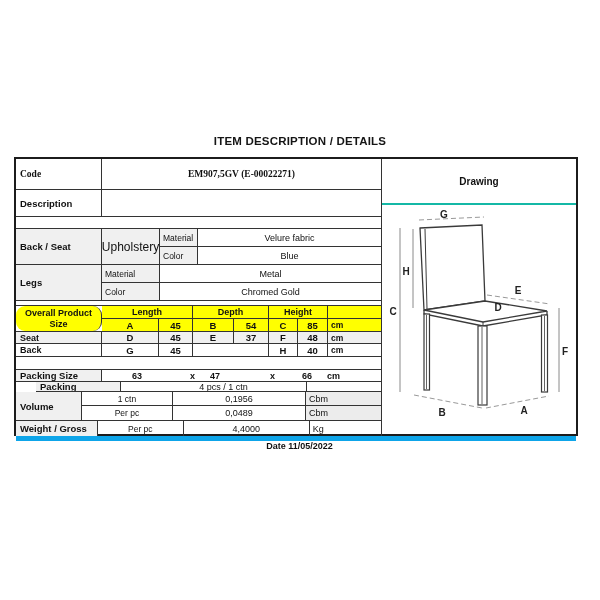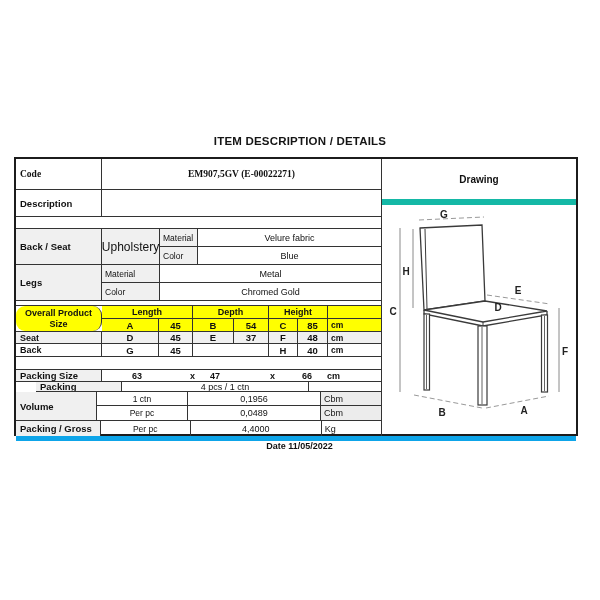--- a/index.html
+++ b/index.html
@@ -26,31 +26,31 @@
   .bold{font-weight:bold;}
   .sz{font-weight:bold;font-size:9.5px;}
   .cm{font-weight:bold;font-size:8.5px;padding-left:3px;}
   .group{display:flex;box-sizing:border-box;border-bottom:1px solid #333;}
   .group .col{display:flex;flex-direction:column;flex:1;}
   .group .col .row{border-bottom:1px solid #333;}
   .group .col .row:last-child{border-bottom:none;}
   .w86{width:86px;} .w58{width:58px;} .w38{width:38px;}
   .w57{width:57px;} .w34{width:34px;} .w41{width:41px;} .w35{width:35px;}
   .w29{width:29px;} .w30{width:30px;} .w53{width:53px;}
-  .w91{width:91px;} .w76{width:76px;} .w59{width:59px;} .w133{width:133px;} .w55{width:60px;}
+  .w91{width:91px;} .w76{width:76px;} .w59{width:59px;} .w133{width:133px;} .w55{width:75px;}
   .w224{width:187px;padding-left:20px;}
   .h19{height:31px;font-family:Liberation Serif, serif;} .h27{height:27px;} .h12{height:12px;} .h18{height:18px;}
   .h17{height:17px;} .h5{height:5px;} .h13{height:13px;} .h10{height:10px;margin-left:20px;}
   .h14{height:14px;} .h15{height:15px;} .h25{height:25px;}
   .flex1{flex:1;}
   .twolines{flex-direction:column;justify-content:center;line-height:11px;text-align:center;padding-left:0;border-radius:9px;}
   .packparts{position:relative;}
   .packparts span{position:absolute;top:0;height:100%;display:flex;align-items:center;
                   font-weight:bold;font-size:9px;}
-  .dheader{height:46px;border-bottom:6px solid #14b8a6;box-sizing:border-box;
+  .dheader{height:46px;border-bottom:2px solid #14b8a6;box-sizing:border-box;
            display:flex;align-items:center;justify-content:center;
            font-weight:bold;font-size:10px;}
   .darea{height:215px;position:relative;}
   .daterow{height:14px;border-top:5px solid #0ea5e9;box-sizing:border-box;display:flex;
            align-items:center;justify-content:center;font-weight:bold;font-size:9px;padding-left:7px;}
   svg text{font-family:"Liberation Sans",sans-serif;font-size:10px;font-weight:bold;fill:#222;}
 </style>
 </head>
 <body>
 
@@ -179,21 +179,21 @@
             </div>
             <div class="row h14">
               <div class="c w91 ctr" style="font-size:8.5px">Per pc</div>
               <div class="c w133 ctr">0,0489</div>
               <div class="c w55 unitgrey last" style="padding-left:3px">Cbm</div>
             </div>
           </div>
         </div>
 
         <div class="row h15" style="border-bottom:none">
-          <div class="c w86 lab">Packing / Gross</div>
+          <div class="c w86 lab">Weight / Gross</div>
           <div class="c w91 ctr" style="font-size:8.5px">Per pc</div>
           <div class="c w133 ctr">4,4000</div>
           <div class="c w55 last" style="padding-left:3px">Kg</div>
         </div>
       </div>
 
       <div class="right">
         <div class="dheader">Drawing</div>
         <div class="darea">
           <svg width="194" height="215" viewBox="0 0 194 215">

